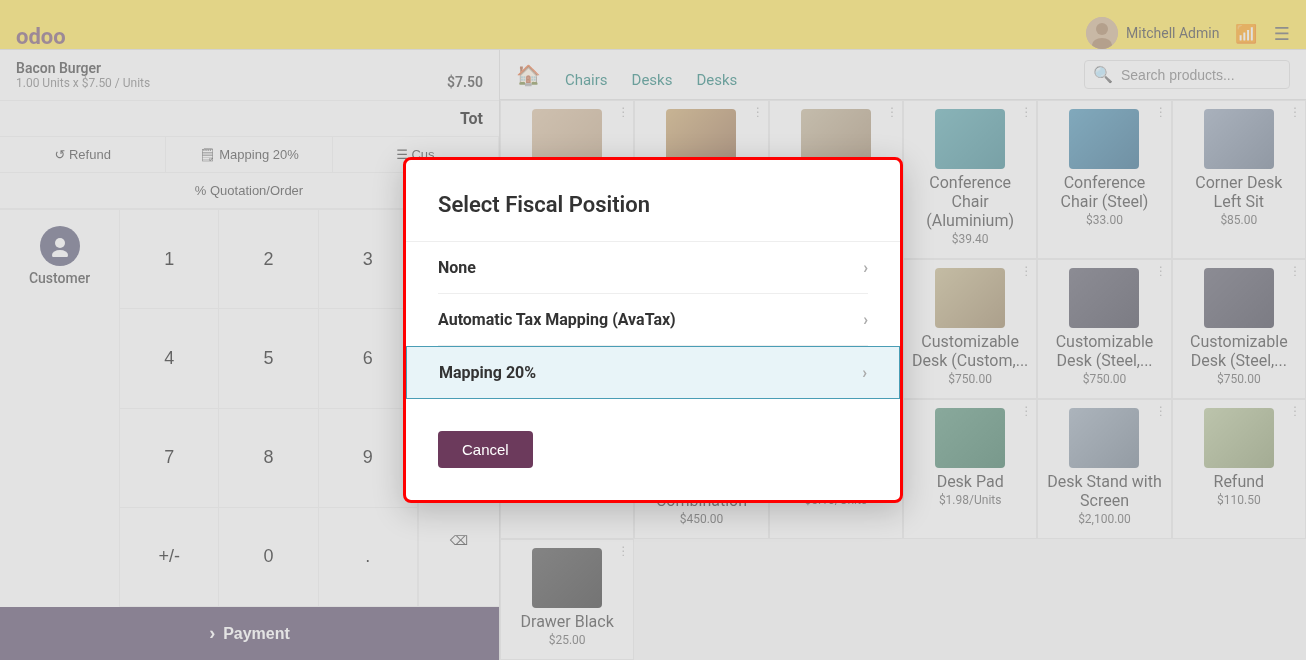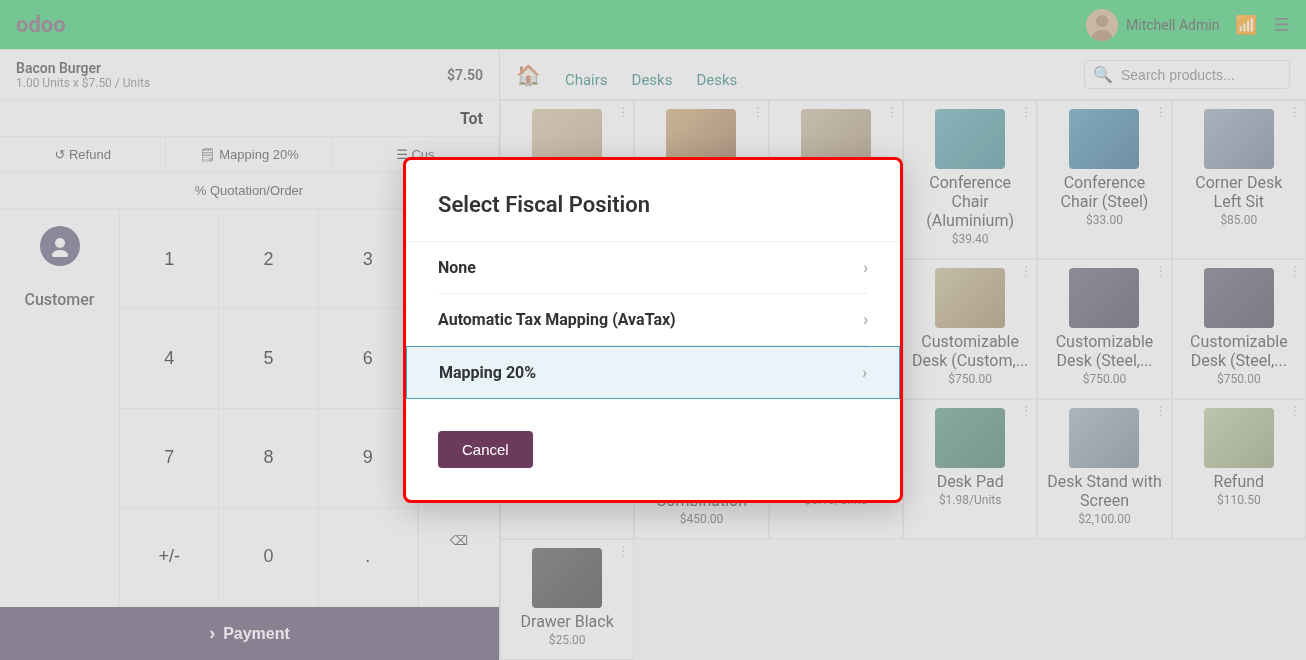--- a/index.html
+++ b/index.html
@@ -1,21 +1,21 @@
 <!DOCTYPE html>
 <html><head>
   <meta charset="utf-8">
   <style>
     * { box-sizing: border-box; margin: 0; padding: 0; }
     body { font-family: 'Roboto', Arial, sans-serif; background: #f0f0f0; width: 1306px; height: 660px; overflow: hidden; position: relative; }
 
     
     .topbar {
       position: absolute; top: 0; left: 0; right: 0; height: 50px;
-      background: #22c55e; display: flex; align-items: center; justify-content: space-between;
+      background: #fde047; display: flex; align-items: flex-end; justify-content: space-between;
       padding: 0 16px; border-bottom: 1px solid #ddd; z-index: 1;
     }
     .topbar-left { display: flex; align-items: center; gap: 8px; }
     .odoo-logo { font-size: 22px; font-weight: bold; color: #714B67; }
     .topbar-right { display: flex; align-items: center; gap: 16px; }
     .user-info { display: flex; align-items: center; gap: 8px; font-size: 14px; color: #333; }
     .user-avatar { width: 32px; height: 32px; border-radius: 50%; background: #c8a882; display: flex; align-items: center; justify-content: center; overflow: hidden; }
     .wifi-icon, .menu-icon { font-size: 18px; color: #555; cursor: pointer; }
 
     
@@ -25,21 +25,21 @@
     }
 
     
     .pos-panel {
       width: 500px; background: #fff; display: flex; flex-direction: column; border-right: 1px solid #ddd;
       position: relative;
     }
 
     
     .order-item {
-      display: flex; justify-content: space-between; align-items: center;
+      display: flex; justify-content: space-between; align-items: flex-end;
       padding: 10px 16px; border-bottom: 1px solid #eee;
     }
     .order-item-name { font-size: 14px; font-weight: 600; color: #333; }
     .order-item-detail { font-size: 12px; color: #777; }
     .order-item-price { font-size: 14px; font-weight: 600; color: #333; }
 
     
     .total-bar {
       padding: 8px 16px; text-align: right; font-size: 16px; font-weight: bold;
       border-bottom: 1px solid #eee;
@@ -57,21 +57,21 @@
     }
 
     
     .numpad-area {
       display: flex; flex: 1;
     }
     .customer-col {
       width: 120px; border-right: 1px solid #eee; display: flex; flex-direction: column; align-items: center; padding-top: 16px;
     }
     .customer-icon { width: 40px; height: 40px; border-radius: 50%; background: #4a4a6a; display: flex; align-items: center; justify-content: center; margin-bottom: 4px; }
-    .customer-label { font-size: 16px; color: #333; font-weight: 500; margin-top: 20px; }
+    .customer-label { font-size: 14px; color: #333; font-weight: 500; }
 
     .numpad-grid {
       flex: 1; display: grid; grid-template-columns: repeat(3, 1fr); border-right: 1px solid #eee;
     }
     .num-btn {
       border: none; background: none; border-right: 1px solid #eee; border-bottom: 1px solid #eee;
       font-size: 18px; font-weight: 500; cursor: pointer; padding: 12px;
       display: flex; align-items: center; justify-content: center;
     }
 

